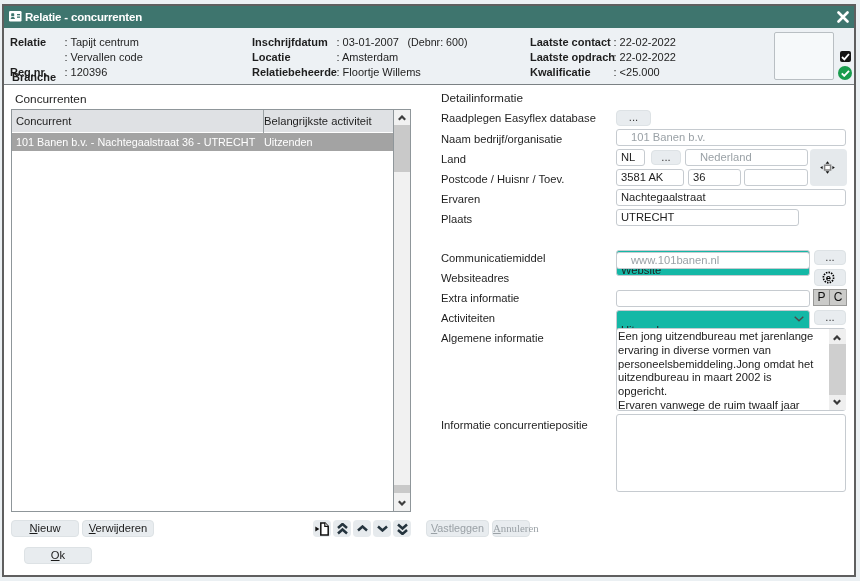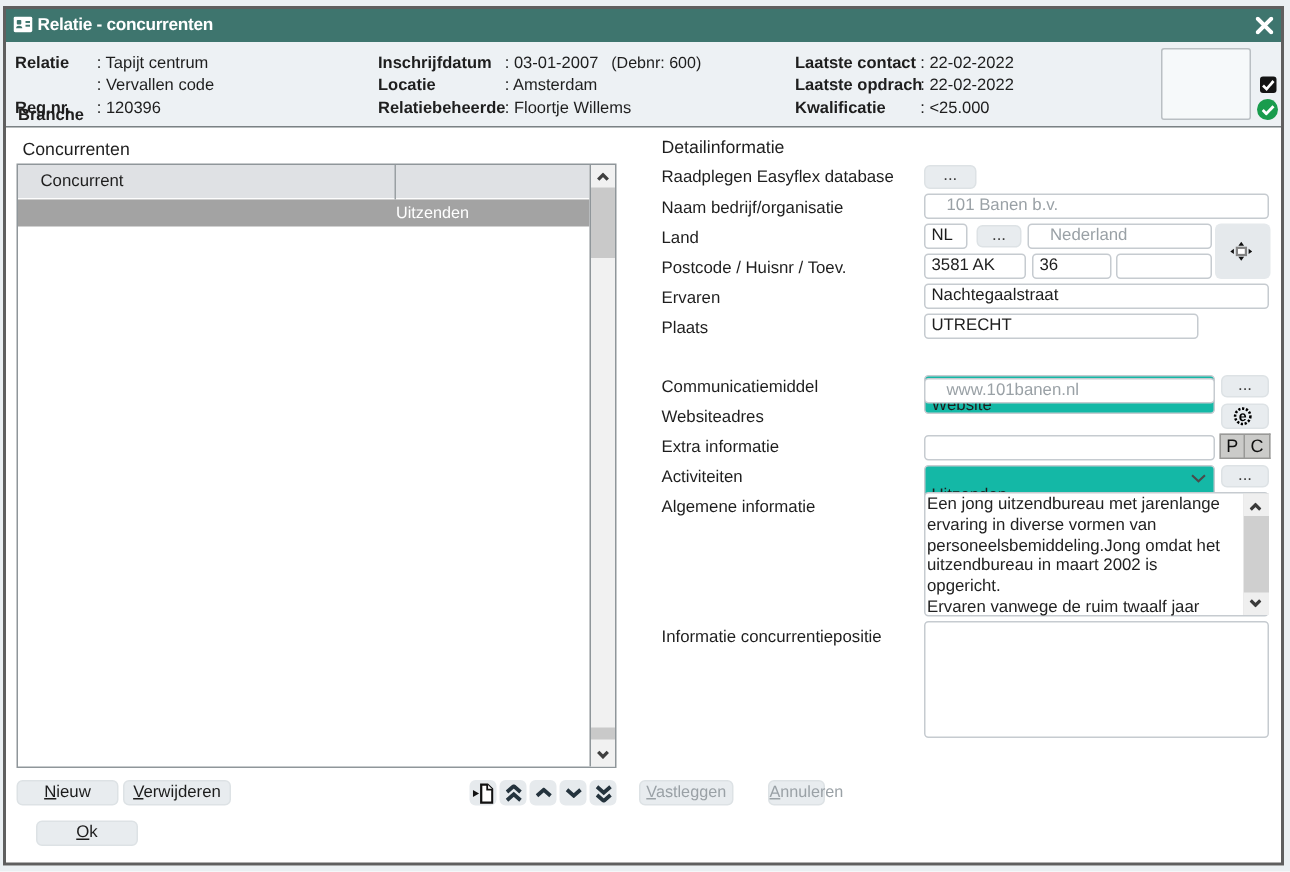--- a/index.html
+++ b/index.html
@@ -78,24 +78,26 @@
     <path d="M1 4 L3.4 6.4 L8 1" stroke="#fff" stroke-width="1.8" fill="none"></path>
   </svg>
 <div class="abs gchk"></div>
 <svg class="abs" style="left:841px;top:70px;" width="9" height="7" viewBox="0 0 9 7">
     <path d="M0.8 3.4 L3.2 5.8 L8 0.8" stroke="#fff" stroke-width="1.9" fill="none"></path>
   </svg>
 
 <div class="abs seclabel" style="left:15px;top:93px;">Concurrenten</div>
 <div class="abs list"></div>
 <div class="abs lhead">
-    <span style="position:absolute;left:4px;margin-left:11px;">Concurrent</span>
+    <span style="position:absolute;left:4px;">Concurrent</span>
+    <span style="position:absolute;left:252px;">Belangrijkste activiteit</span>
   </div>
 <div class="abs ldiv"></div>
 <div class="abs lrow">
+    <span style="position:absolute;left:4px;">101 Banen b.v. - Nachtegaalstraat 36 - UTRECHT</span>
     <span style="position:absolute;left:252px;">Uitzenden</span>
   </div>
 <div class="abs sb"></div>
 <div class="abs sb-thumb1"></div>
 <div class="abs sb-thumb2"></div>
 <svg class="abs" style="left:398px;top:115px;" width="8" height="6" viewBox="0 0 8 6">
     <path d="M0.8 4.7 L4 1.5 L7.2 4.7" stroke="#3f3f3f" stroke-width="2.2" fill="none"></path>
   </svg>
 <svg class="abs" style="left:398px;top:500px;" width="8" height="6" viewBox="0 0 8 6">
     <path d="M0.8 1.3 L4 4.5 L7.2 1.3" stroke="#3f3f3f" stroke-width="2.2" fill="none"></path>
@@ -196,13 +198,13 @@
 <svg class="abs" style="left:833px;top:335px;" width="8" height="6" viewBox="0 0 8 6">
     <path d="M0.8 4.7 L4 1.5 L7.2 4.7" stroke="#3a3a3a" stroke-width="2.2" fill="none"></path>
   </svg>
 <svg class="abs" style="left:833px;top:399px;" width="8" height="6" viewBox="0 0 8 6">
     <path d="M0.8 1.3 L4 4.5 L7.2 1.3" stroke="#3a3a3a" stroke-width="2.2" fill="none"></path>
   </svg>
 
 <div class="abs ta" style="left:616px;top:414px;width:230px;height:78px;"></div>
 
 <div class="abs btn dis" style="left:426px;top:520px;width:63px;"><span style="text-decoration:underline">V</span>astleggen</div>
-<div class="abs btn dis" style="left:512px;top:520px;width:38px;"><span style="text-decoration:underline">A</span>nnuleren</div>
+<div class="abs btn dis" style="left:492px;top:520px;width:38px;font-family:Liberation Serif, serif;"><span style="text-decoration:underline">A</span>nnuleren</div>
 
 </body></html>

